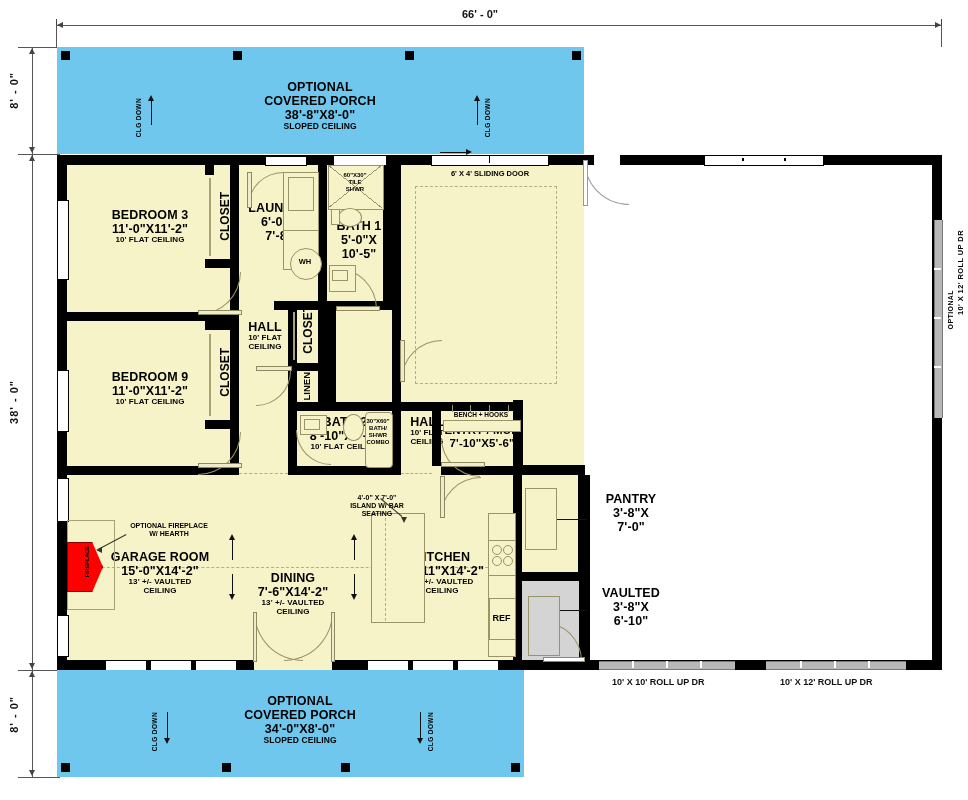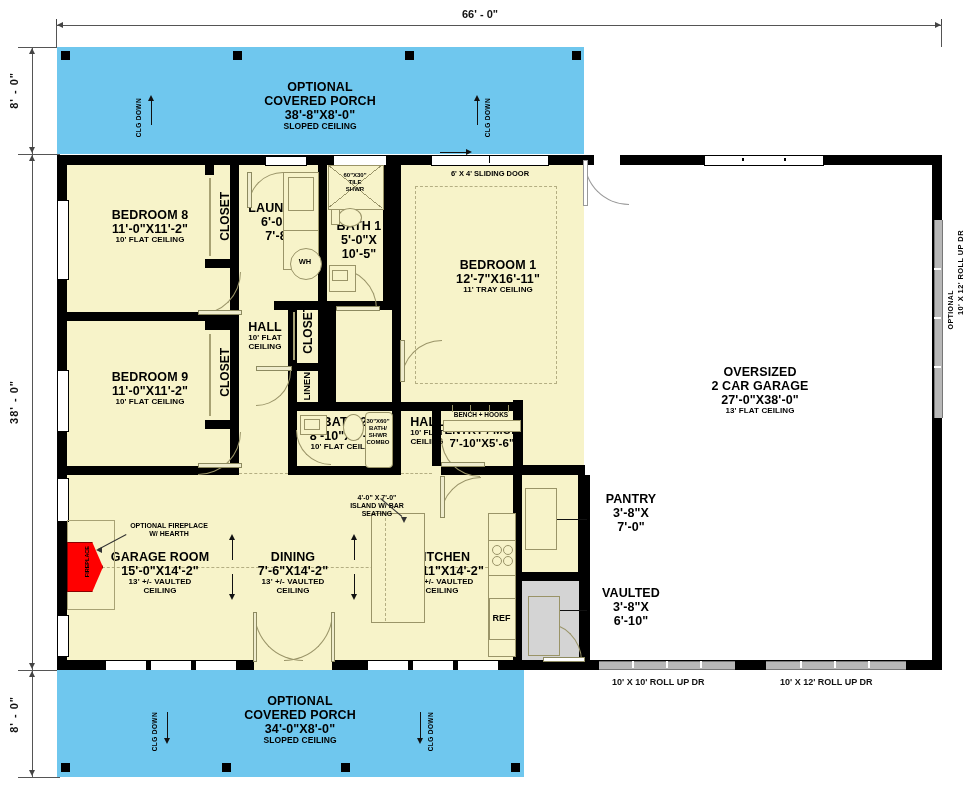--- a/index.html
+++ b/index.html
@@ -239,36 +239,31 @@
   <div class="abs wall" style="left:513px;top:572px;width:72px;height:9px;"></div>
 
   <div class="abs storagefill" style="left:522px;top:581px;width:57px;height:79px;"></div>
   <div class="abs storagefill" style="left:522px;top:581px;width:57px;height:79px;"></div>
 
   <div class="dash" style="left:67px;top:567px;width:446px;"></div>
   <div class="dash" style="left:239px;top:473px;width:49px;"></div>
   <div class="dash" style="left:401px;top:473px;width:31px;"></div>
 
   <div class="lbl" style="left:70px;top:208px;width:160px;">
-    <div class="rm-name">BEDROOM 8</div>
+    <div class="rm-name">BEDROOM 3</div>
     <div class="rm-dim">11'-0"X11'-2"</div>
     <div class="rm-ceil">10' FLAT CEILING</div>
   </div>
 
   <div class="lbl" style="left:70px;top:370px;width:160px;">
     <div class="rm-name">BEDROOM 9</div>
     <div class="rm-dim">11'-0"X11'-2"</div>
     <div class="rm-ceil">10' FLAT CEILING</div>
   </div>
 
-  <div class="lbl" style="left:413px;top:258px;width:170px;">
-    <div class="rm-name">BEDROOM 1</div>
-    <div class="rm-dim">12'-7"X16'-11"</div>
-    <div class="rm-ceil">11' TRAY CEILING</div>
-  </div>
 
   <div class="lbl" style="left:239px;top:201px;width:80px;">
     <div class="rm-name">LAUNDRY</div>
     <div class="rm-dim">6'-0"X</div>
     <div class="rm-dim">7'-8"</div>
   </div>
 
   <div class="lbl" style="left:328px;top:219px;width:62px;">
     <div class="rm-name">BATH 1</div>
     <div class="rm-dim">5'-0"X</div>
@@ -287,21 +282,21 @@
     <div class="rm-dim" style="font-size:11.5px;">7'-10"X5'-6"</div>
   </div>
 
   <div class="lbl" style="left:95px;top:550px;width:130px;">
     <div class="rm-name">GARAGE ROOM</div>
     <div class="rm-dim">15'-0"X14'-2"</div>
     <div class="rm-ceil">13' +/- VAULTED</div>
     <div class="rm-ceil">CEILING</div>
   </div>
 
-  <div class="lbl" style="left:233px;top:550px;width:120px;">
+  <div class="lbl" style="left:233px;top:571px;width:120px;">
     <div class="rm-name">DINING</div>
     <div class="rm-dim">7'-6"X14'-2"</div>
     <div class="rm-ceil">13' +/- VAULTED</div>
     <div class="rm-ceil">CEILING</div>
   </div>
 
   <div class="lbl" style="left:379px;top:550px;width:126px;">
     <div class="rm-name">KITCHEN</div>
     <div class="rm-dim">10'-11"X14'-2"</div>
     <div class="rm-ceil">13' +/- VAULTED</div>
@@ -317,26 +312,20 @@
   <div class="arrowL abs" style="left:540px;top:516px;border-right-color:#111;"></div>
 
   <div class="lbl" style="left:586px;top:586px;width:90px;">
     <div class="rm-name">VAULTED</div>
     <div class="rm-dim">3'-8"X</div>
     <div class="rm-dim">6'-10"</div>
   </div>
   <div class="dimline-h abs" style="left:545px;top:610px;width:42px;background:#111;"></div>
   <div class="arrowL abs" style="left:540px;top:607px;border-right-color:#111;"></div>
 
-  <div class="lbl" style="left:660px;top:365px;width:200px;">
-    <div class="rm-name">OVERSIZED</div>
-    <div class="rm-name">2 CAR GARAGE</div>
-    <div class="rm-dim">27'-0"X38'-0"</div>
-    <div class="rm-ceil">13' FLAT CEILING</div>
-  </div>
 
   <div class="lbl" style="left:239px;top:320px;width:52px;">
     <div class="rm-name">HALL</div>
     <div class="rm-ceil">10' FLAT</div>
     <div class="rm-ceil">CEILING</div>
   </div>
   <div class="lbl" style="left:402px;top:415px;width:50px;">
     <div class="rm-name">HALL</div>
     <div class="rm-ceil">10' FLAT</div>
     <div class="rm-ceil">CEILING</div>

